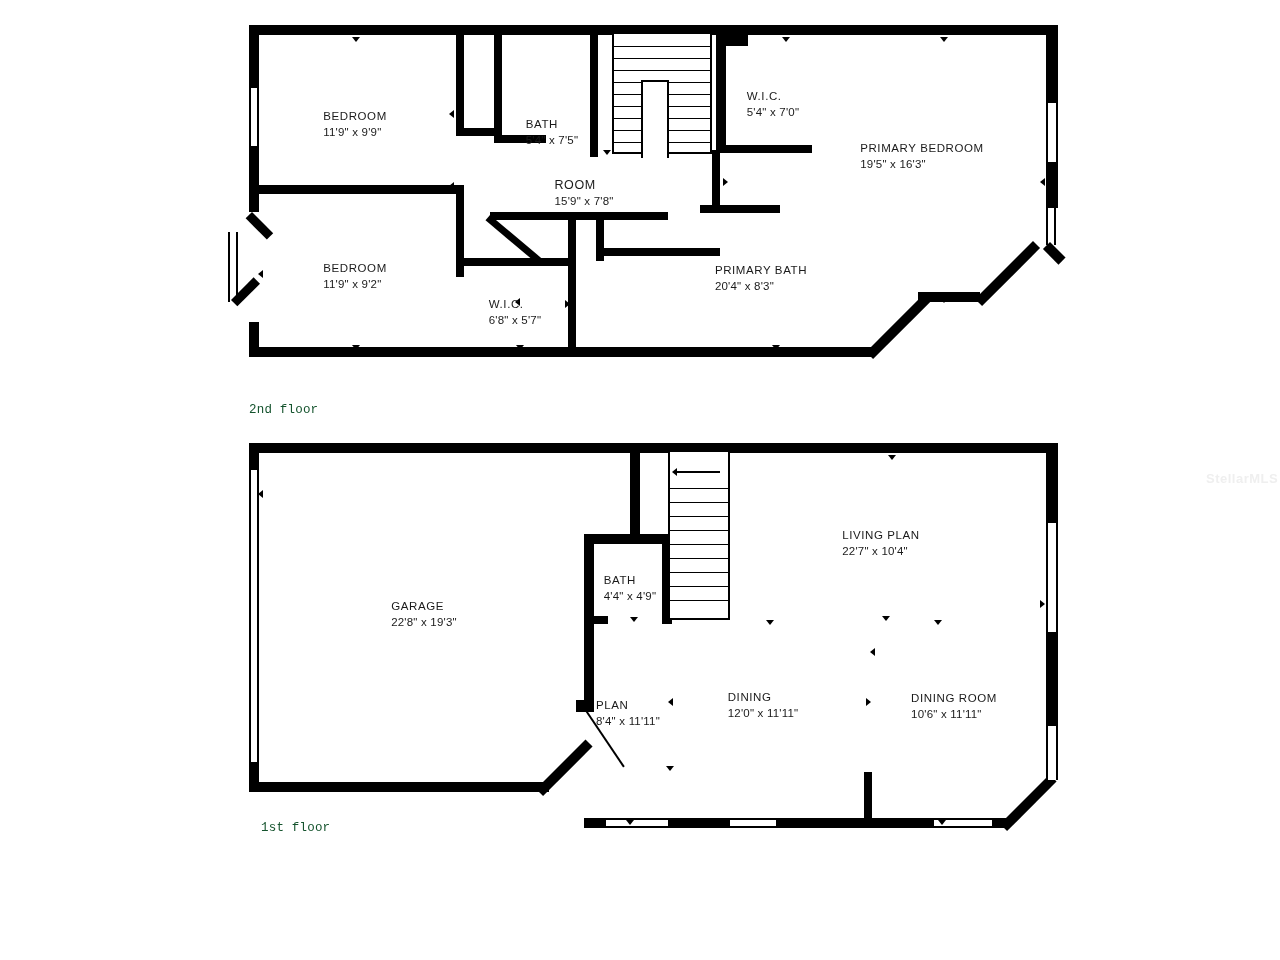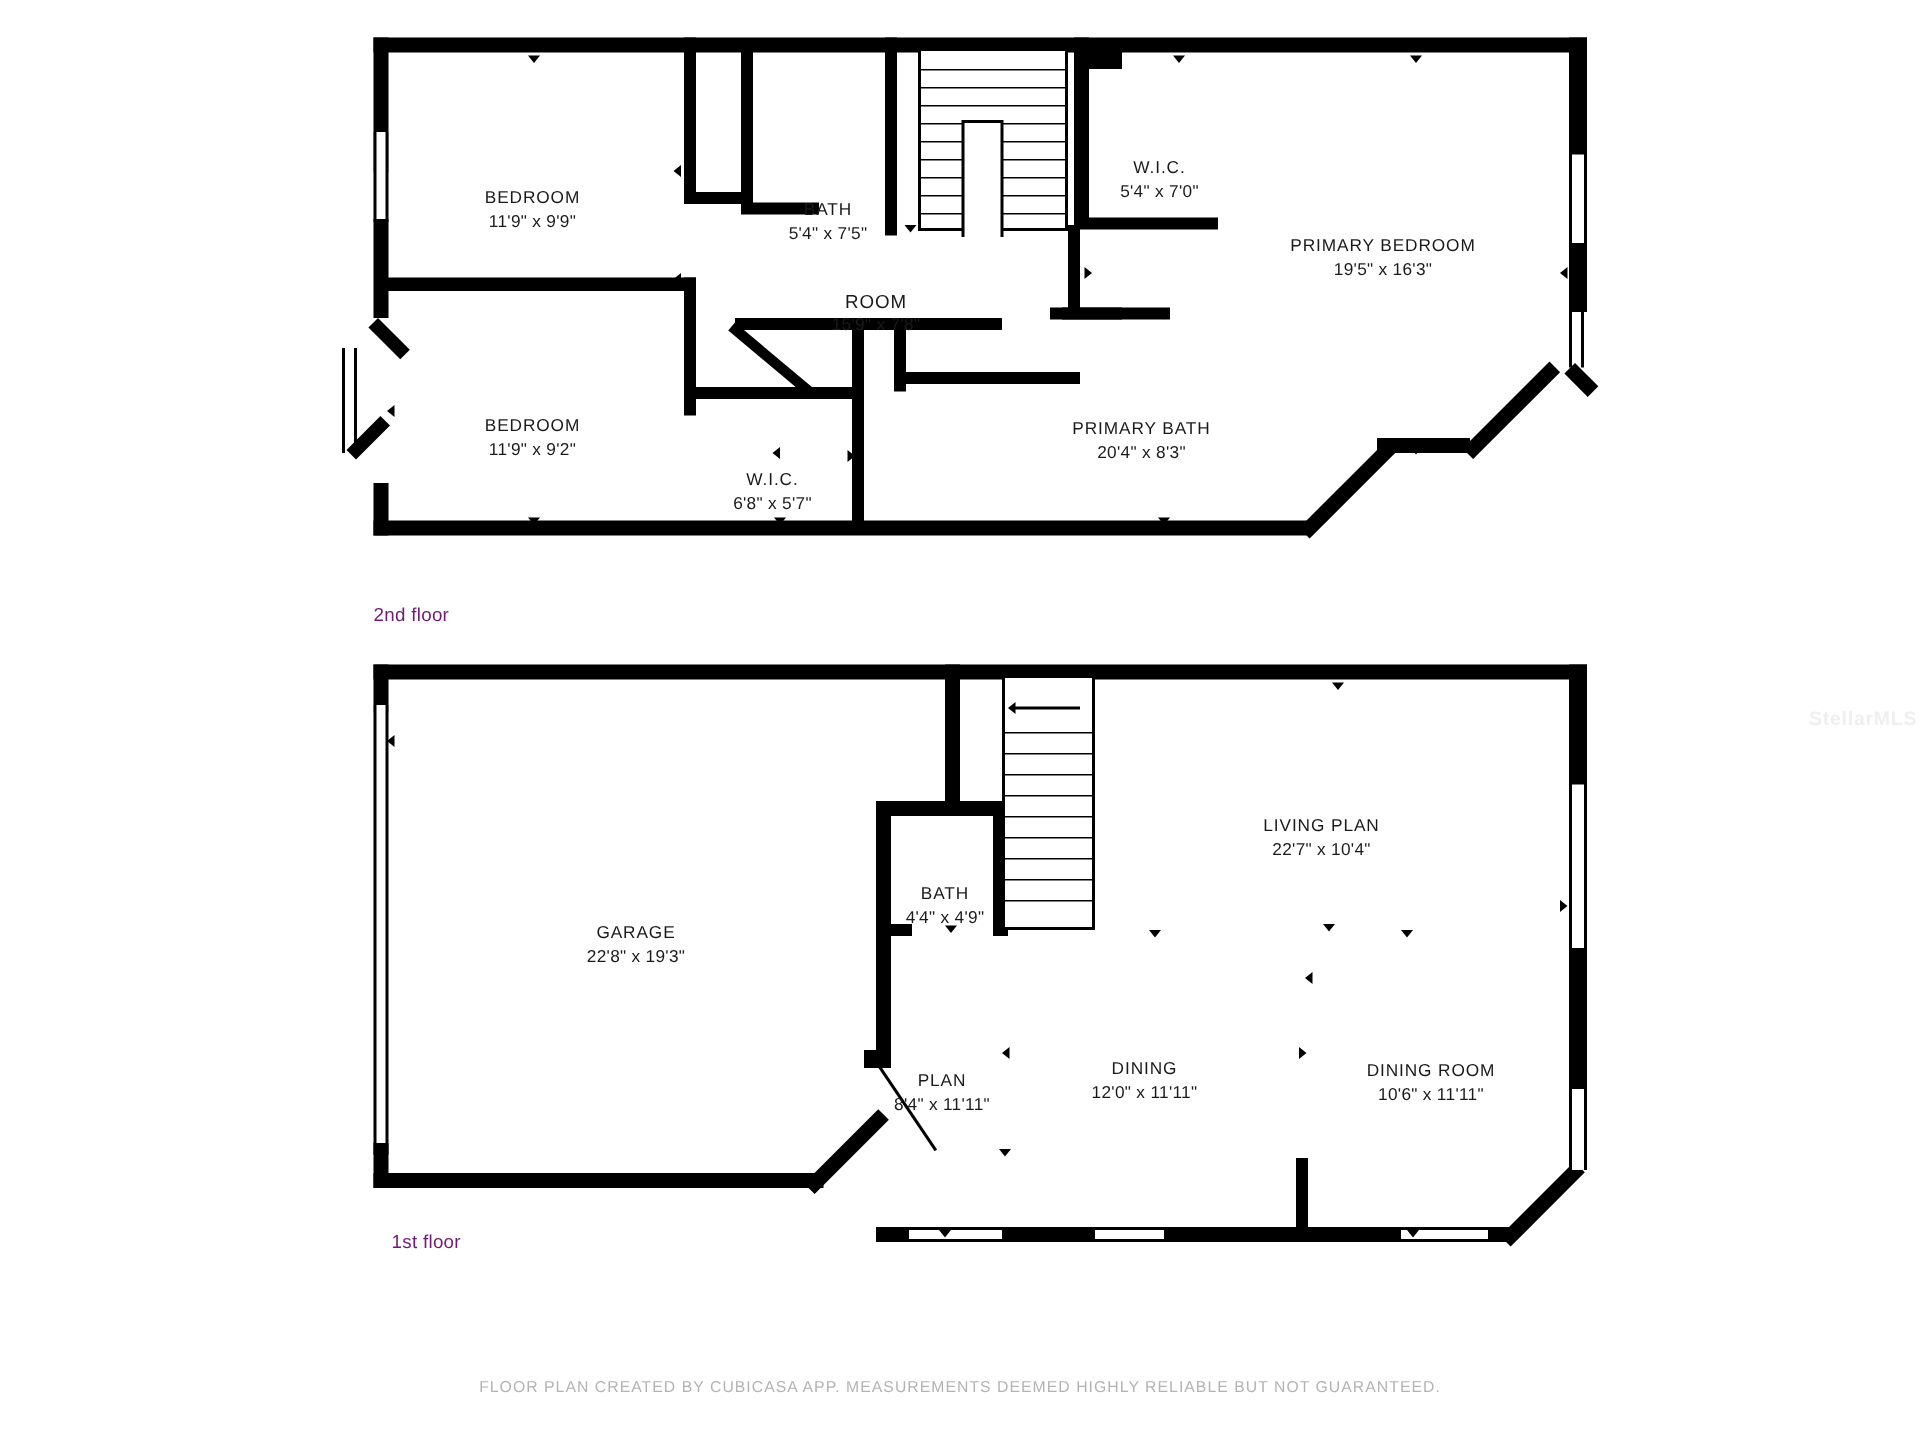--- a/index.html
+++ b/index.html
@@ -44,36 +44,35 @@
   .window-v {
     position: absolute;
     background: #ffffff;
     border-left: 2px solid #000;
     border-right: 2px solid #000;
     box-sizing: border-box;
   }
   
   .room-label {
     position: absolute;
-    text-align: center;
     color: #1a1a1a;
     font-size: 11.5px;
     line-height: 16px;
     letter-spacing: 0.6px;
     white-space: nowrap;
     transform: translateX(-50%);
-    margin-top: 16px;
   }
   .room-label .nm { display: block; }
   .room-label .dim { display: block; letter-spacing: 0.2px; }
   .floor-caption {
     position: absolute;
     font-size: 12.5px;
-    color: #701a75;
+    color: #14532d;
     letter-spacing: 0.2px;
+    font-family: Liberation Mono, monospace;
   }
   .footer-note {
     position: absolute;
     left: 0;
     width: 1280px;
     text-align: center;
     font-size: 10.5px;
     letter-spacing: 0.7px;
     color: #b3b3b3;
   }
@@ -313,15 +312,14 @@
     </div>
     <div class="room-label" style="left:954px; top:690px;">
       <span class="nm">DINING ROOM</span>
       <span class="dim">10'6" x 11'11"</span>
     </div>
 
     <div class="floor-caption" style="left:261px; top:821px;">1st floor</div>
   </div>
 
   <div class="watermark" style="left:1206px; top:471px;">StellarMLS</div>
-  <div class="footer-note" style="top:919px;">FLOOR PLAN CREATED BY CUBICASA APP. MEASUREMENTS DEEMED HIGHLY RELIABLE BUT NOT GUARANTEED.</div>
 
 </div>
 
 </body></html>

